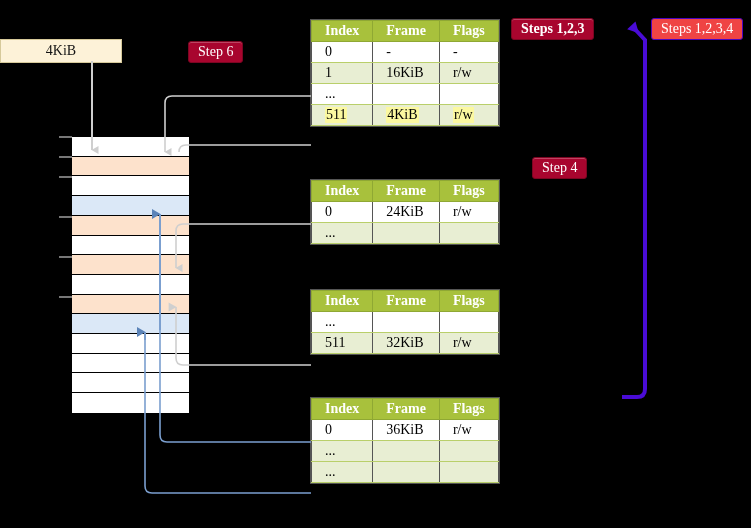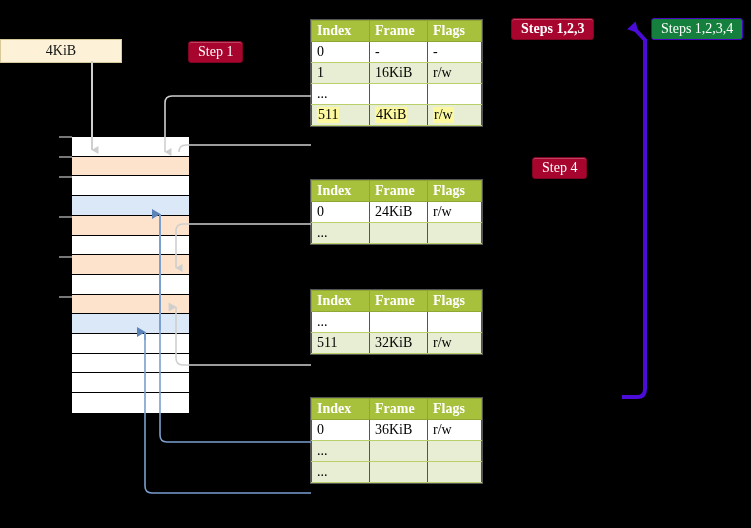--- a/index.html
+++ b/index.html
@@ -15,21 +15,21 @@
            background:#fdf2d8;border:1px solid #d6c99a;
            display:flex;align-items:center;justify-content:center;
            font-size:14px;color:#111;}
 
   
   .badge{height:20px;display:flex;align-items:center;justify-content:center;
          font-size:14px;color:#fff;border-radius:3px;padding:0 9px;
          white-space:nowrap;}
   .badge-crimson{background:#a8052e;border:1px solid #7d0522;
                  box-shadow:inset 0 1px 0 rgba(255,255,255,.25);}
-  .badge-purple{background:#15803d;border:1px solid #4a05c0;color:#ffffff;}
+  .badge-purple{background:#ef4444;border:1px solid #4a05c0;color:#ffffff;}
   #badge-step0{left:188px;top:41px;}
   #badge-steps123{left:511px;top:18px;font-weight:bold;}
   #badge-steps1234{left:651px;top:18px;}
   #badge-step4{left:532px;top:157px;text-align:center;}
 
   
   .memcol{left:71px;top:136px;width:119px;height:278px;
           border:1px solid #000;box-sizing:border-box;background:#fff;}
   .memrow{width:100%;box-sizing:border-box;border-bottom:1px solid #000;}
   .memrow:last-child{border-bottom:none;}
@@ -37,21 +37,21 @@
   .m-orange{background:#fde2cc;}
   .m-blue{background:#dbe8f7;}
   
   .tick{position:absolute;left:59px;width:13px;height:0;
         border-top:2px solid #777;}
 
   
   .ptable{border-collapse:collapse;border-spacing:0;
           font-size:14px;background:#fff;}
   .ptable td,.ptable th{border:1px solid #9ab43a;
-        padding:2px 5px;height:20px;box-sizing:border-box;
+        padding:2px 13px;height:20px;box-sizing:border-box;
         font-weight:normal;text-align:left;vertical-align:middle;}
   .ptable th{background:#a8c13c;color:#ffffff;font-weight:bold;
              border:1px solid #8fa833;font-size:14px;}
   .ptable td{border-left:1px solid #555;border-right:1px solid #555;
              border-top:1px solid #b9cf6a;border-bottom:1px solid #b9cf6a;}
   .ptable tr.alt td{background:#e8eed3;}
   .ptable tr.plain td{background:#ffffff;}
   .c-idx{width:58px;}
   .c-frm{width:58px;}
   .c-flg{width:54px;}
@@ -69,21 +69,21 @@
 </head>
 <body>
 
 <div id="stage">
 
   <div class="abs kib-box">
     <span>4KiB</span>
   </div>
 
   <div class="abs badge badge-crimson" id="badge-step0">
-    <span>Step 1</span>
+    <span>Step 6</span>
   </div>
   <div class="abs badge badge-crimson" id="badge-steps123">
     <span>Steps 1,2,3</span>
   </div>
   <div class="abs badge badge-purple" id="badge-steps1234">
     <span>Steps 1,2,3,4</span>
   </div>
   <div class="abs badge badge-crimson" id="badge-step4">
     <span>Step 4</span>
   </div>

